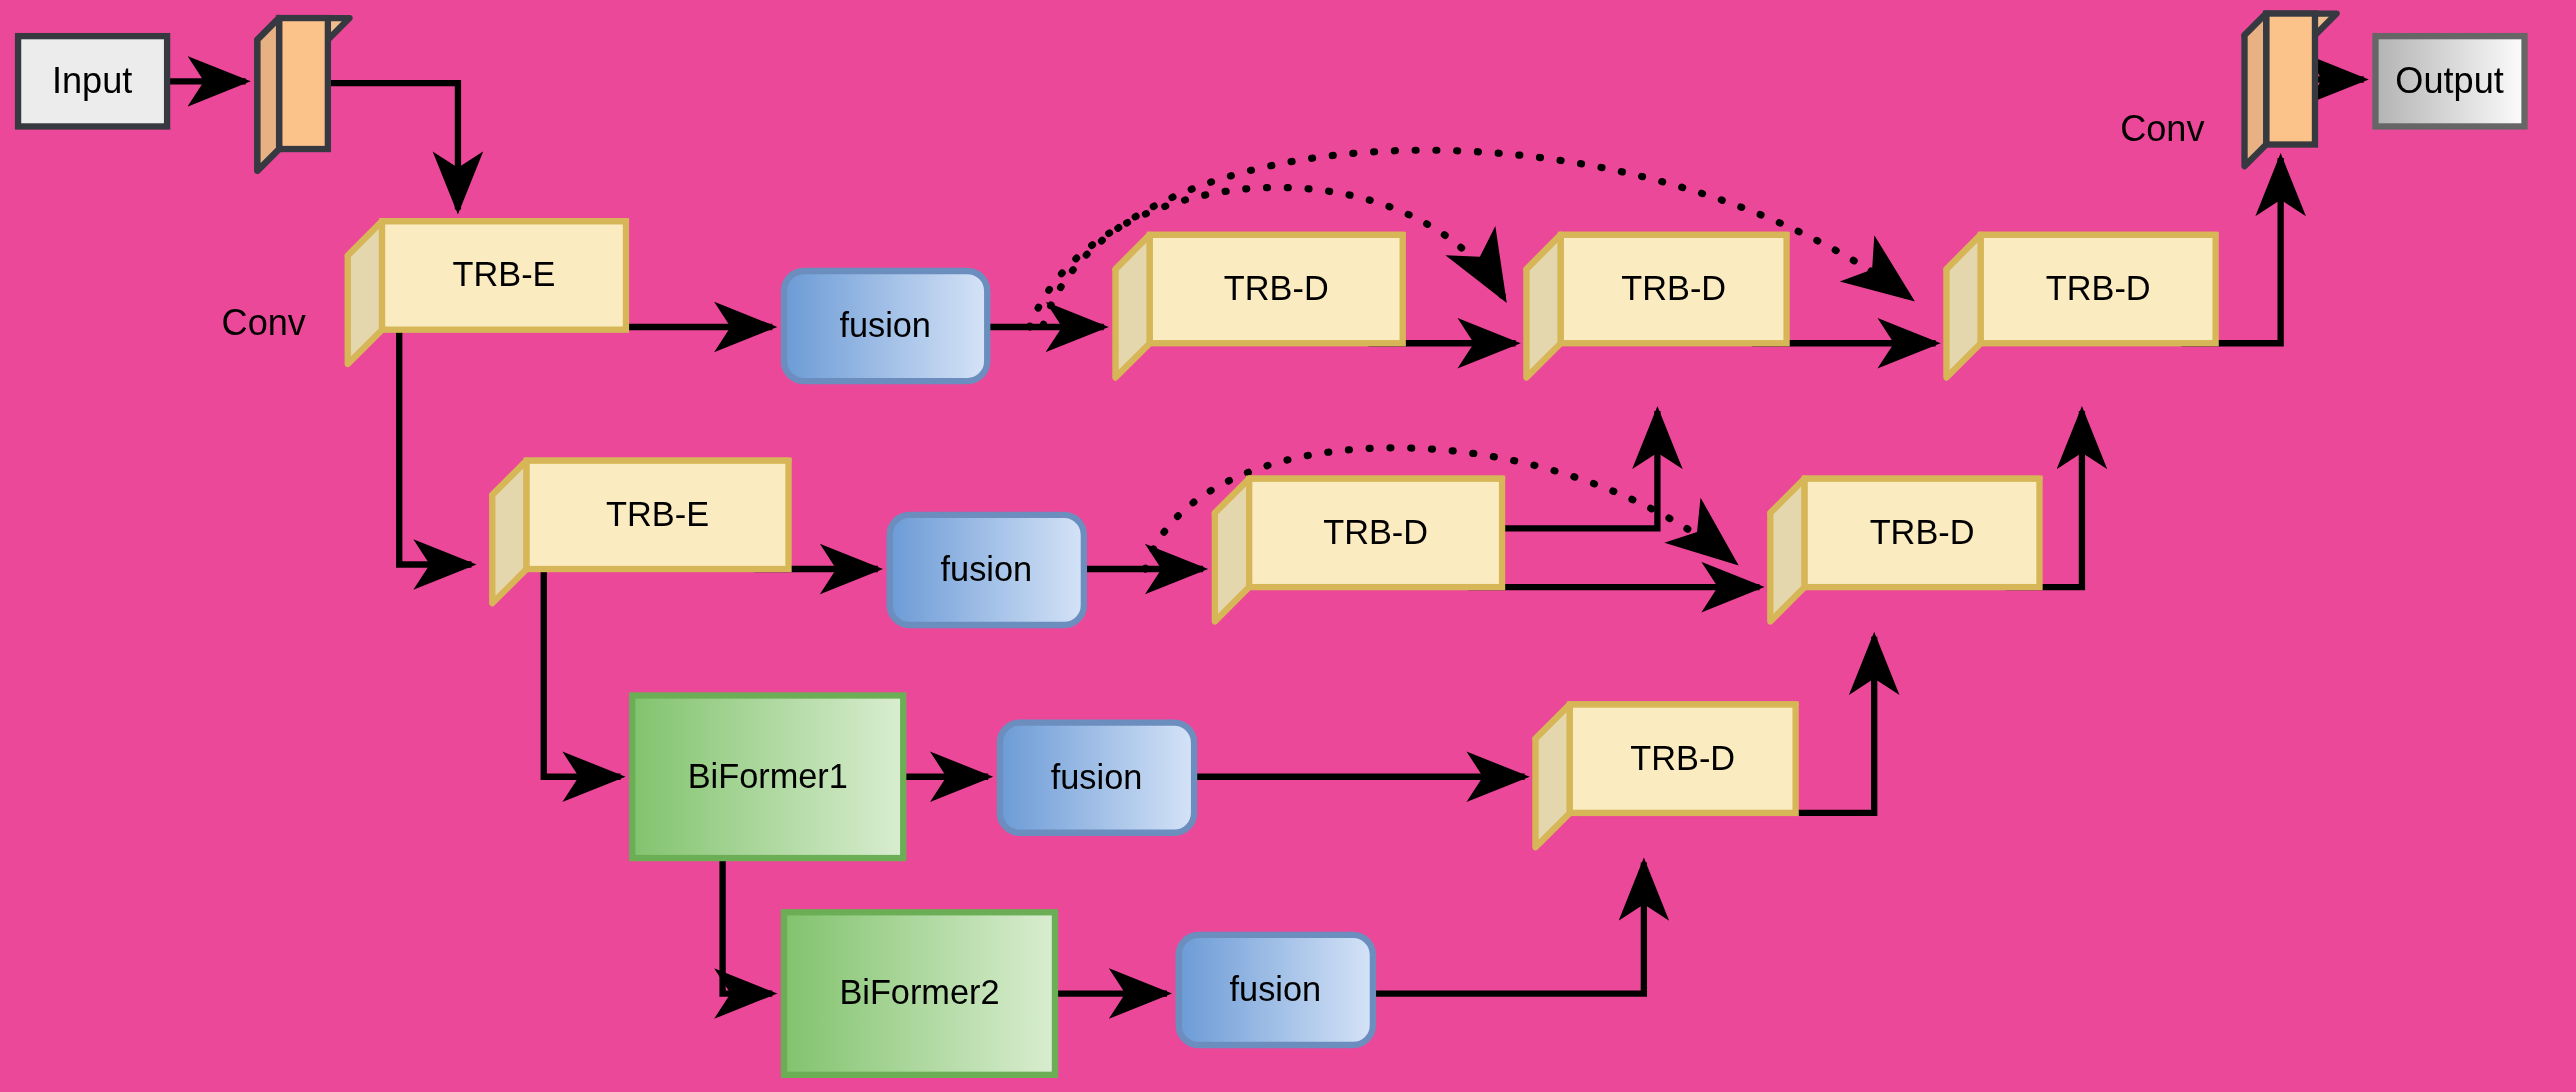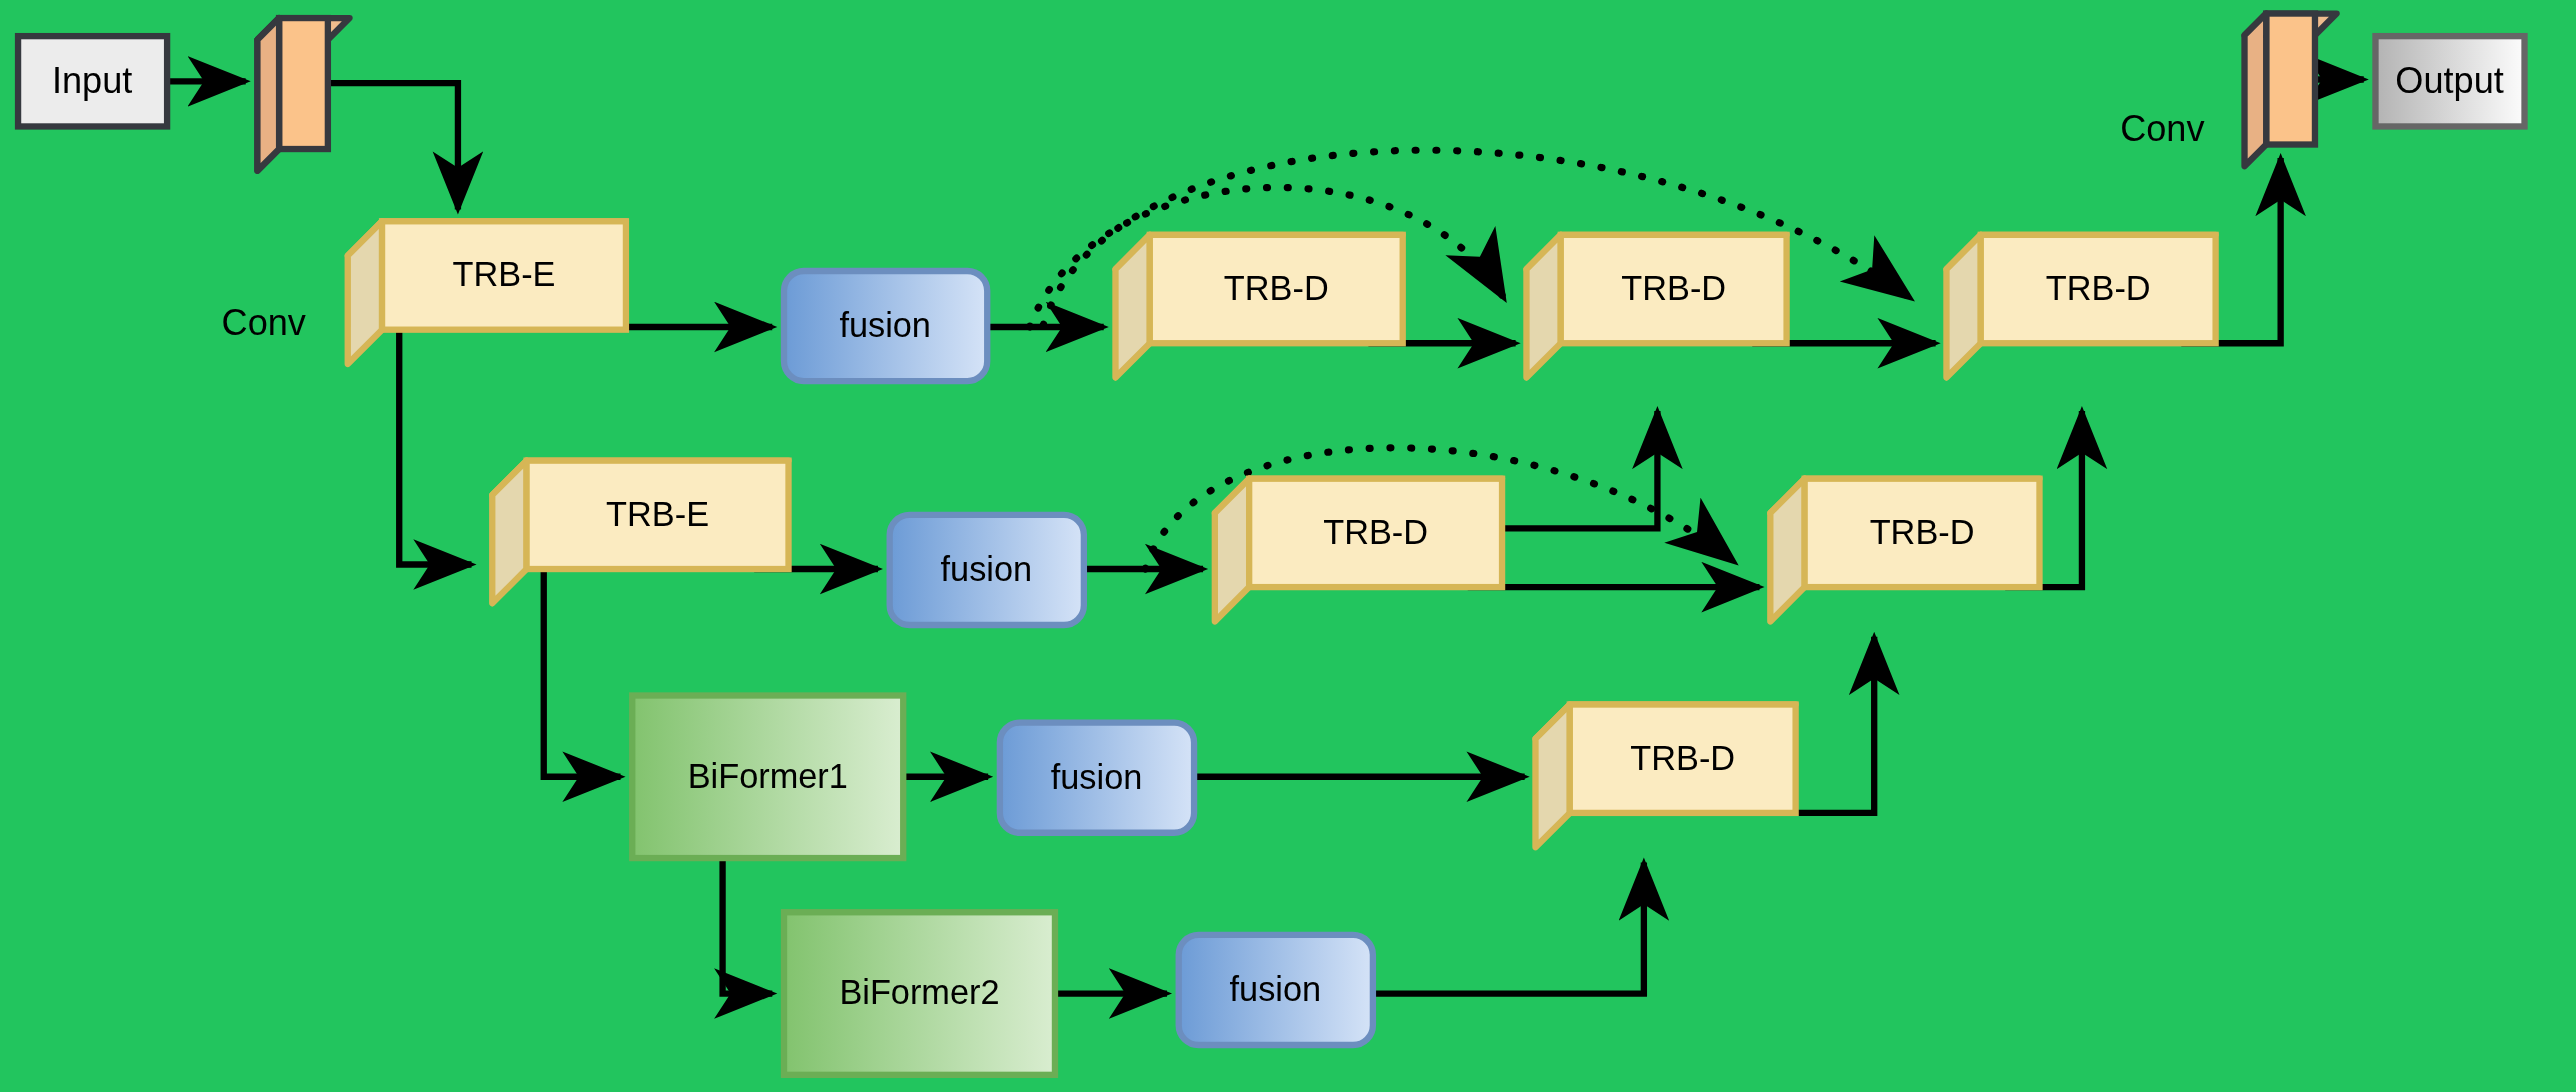--- a/index.html
+++ b/index.html
@@ -7,21 +7,21 @@
     padding: 0;
     background: #ffffff;
   }
   body {
     font-family: "Liberation Sans", sans-serif;
   }
   #diagram-root {
     position: relative;
     width: 2576px;
     height: 1092px;
-    background: #22c55e;
+    background: #ec4899;
     overflow: hidden;
   }
   svg.layer {
     position: absolute;
     left: 0;
     top: 0;
     width: 2576px;
     height: 1092px;
   }
   .node-label {

